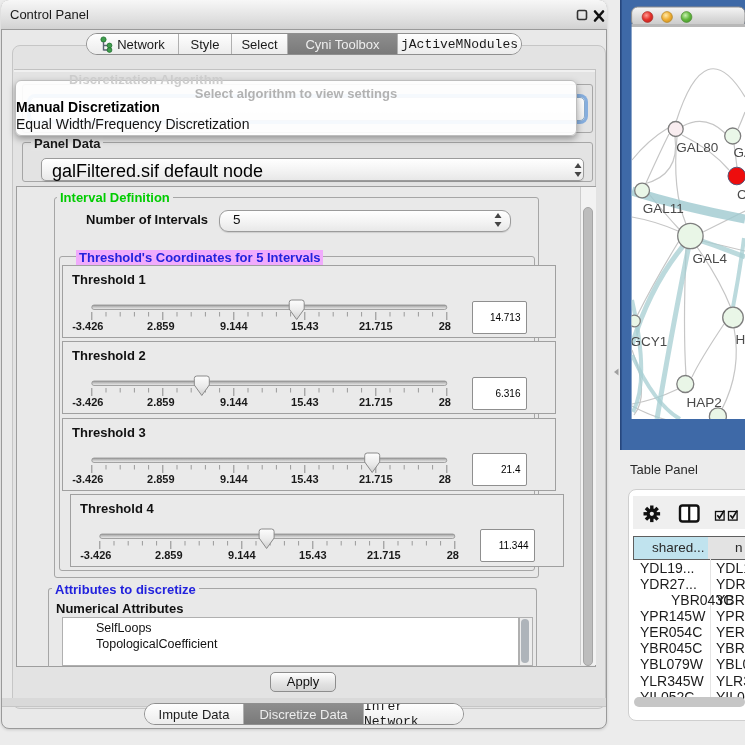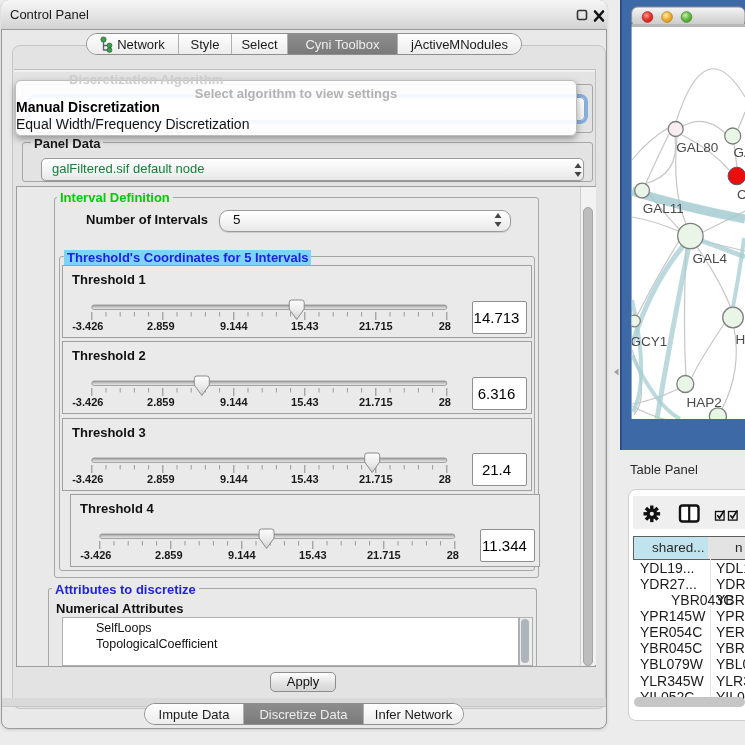--- a/index.html
+++ b/index.html
@@ -6,26 +6,26 @@
 font-family:"Liberation Sans", sans-serif;}
 .abs{position:absolute;}
 .b{font-weight:bold;}
 #win{left:1px;top:0;width:604px;height:727px;border:1px solid #9a9a9a;border-radius:8px;background:#e9e9e9;box-shadow:0 1px 3px rgba(0,0,0,.15);}
 #titlebar{left:1px;top:0;width:606px;height:29px;border-radius:8px 8px 0 0;background:linear-gradient(#f7f7f7,#dedede 70%,#d2d2d2);border-bottom:1px solid #9a9a9a;}
 #pane{left:12px;top:45px;width:592px;height:662px;background:#e3e3e3;border:1px solid #c6c6c6;border-radius:8px;}
 .grp{border:1px solid #a6a6a6;border-radius:3px;}
 .grplab{font-weight:bold;font-size:13px;padding:0 3px;}
 .seg{border:1px solid #8f8f8f;border-radius:11px;background:#fff;overflow:hidden;display:flex;font-size:13px;color:#1a1a1a;}
 .seg .s{display:flex;align-items:center;justify-content:center;border-right:1px solid #b0b0b0;background:linear-gradient(#fefefe,#ececec);}
-.seg .s:last-child{border-right:none;}
+.seg .s:last-child{border-right:none;font-family:Liberation Mono, monospace;}
 .seg .on{background:linear-gradient(#8d8d8d,#7a7a7a) !important;color:#ededed;}
 #bigpanel{left:16px;top:186px;width:578px;height:479px;border:1px solid #9e9e9e;background:#e9e9e9;}
-.tbox{left:62px;width:468px;height:71px;border:1px solid #a0a0a0;background:#eaeaea;}
+.tbox{left:62px;width:468px;height:71px;border:1px solid #a0a0a0;background:#eaeaea;padding-left:24px;}
 .tlab{left:9px;top:6px;font-weight:bold;font-size:13px;color:#111;}
-.vbox{left:408.5px;top:34.5px;width:48px;height:31px;background:#fff;border:1px solid #8f8f8f;border-radius:2px;font-size:15px;text-align:center;line-height:31px;padding-right:5px;box-sizing:content-box;}
+.vbox{left:408.5px;top:34.5px;width:48px;height:31px;background:#fff;border:1px solid #8f8f8f;border-radius:2px;font-size:10px;text-align:right;line-height:31px;padding-right:5px;box-sizing:content-box;}
 .ticklab{position:absolute;transform:translateX(-50%);font-size:11px;font-weight:bold;color:#1a1a1a;top:54px;}
 .combo{background:linear-gradient(#ffffff,#f2f2f2 60%,#e8e8e8);border:1px solid #9b9b9b;border-radius:5px;box-shadow:0 1px 1px rgba(0,0,0,.12);}
 .item{font-size:12.5px;color:#111;margin-left:28px;}
 </style>
 </head>
 <body>
 
 <div id="win" class="abs"></div>
 <div id="titlebar" class="abs"></div>
 <div class="abs" style="left:10px;top:7px;font-size:13px;color:#1a1a1a;">Control Panel</div>
@@ -53,42 +53,42 @@
   <div class="s" style="width:123px;">jActiveMNodules</div>
 </div>
 
 <div class="abs grp" style="left:22px;top:84px;width:569px;height:47px;"></div>
 
 <div class="abs" style="left:30px;top:97px;width:553px;height:22px;border-radius:5px;background:linear-gradient(#fff,#eee);border:1px solid #88aacc;box-shadow:0 0 0 3px rgba(110,160,220,.8);"></div>
 
 <div class="abs grp" style="left:22px;top:142px;width:569px;height:38px;"></div>
 <div class="abs grplab" style="left:31px;top:136px;background:#e4e4e4;color:#1a1a1a;">Panel Data</div>
 <div class="abs combo" style="left:41px;top:158px;width:541px;height:21px;"></div>
-<div class="abs" style="left:52px;top:161px;font-size:13px;color:#15803d;">galFiltered.sif default node</div>
+<div class="abs" style="left:52px;top:161px;font-size:18px;color:#000000;">galFiltered.sif default node</div>
 <svg class="abs" style="left:572px;top:161.5px;" width="12" height="16">
     <path d="M6,1 L9.5,6 H2.5 Z" fill="#444"></path>
     <path d="M6,15 L9.5,10 H2.5 Z" fill="#444"></path>
   </svg>
 
 <div id="bigpanel" class="abs"></div>
 <div class="abs" style="left:580px;top:187px;width:15px;height:478px;background:#f2f2f2;border-left:1px solid #cccccc;"></div>
 <div class="abs" style="left:583px;top:207px;width:8px;height:457px;background:#bdbdbd;border:1px solid #a6a6a6;border-radius:5px;"></div>
 
 <div class="abs grp" style="left:54px;top:197px;width:483px;height:379px;"></div>
 <div class="abs grplab" style="left:57px;top:190px;background:#e9e9e9;color:#00cc00;">Interval Definition</div>
 <div class="abs b" style="left:86px;top:212px;font-size:13px;color:#111;">Number of Intervals</div>
 <div class="abs combo" style="left:219px;top:210px;width:290px;height:20px;border-radius:9px;"></div>
 <div class="abs" style="left:233px;top:212px;font-size:13.5px;color:#111;">5</div>
 <svg class="abs" style="left:492px;top:212px;" width="12" height="16">
     <path d="M6,1 L9.5,6 H2.5 Z" fill="#444"></path>
     <path d="M6,15 L9.5,10 H2.5 Z" fill="#444"></path>
   </svg>
 
 <div class="abs grp" style="left:59px;top:256px;width:474px;height:313px;"></div>
-<div class="abs grplab" style="left:64px;top:250px;background:#7dd3fc;color:#2222dd;text-align:center;">Threshold's Coordinates for 5 Intervals</div>
+<div class="abs grplab" style="left:76px;top:250px;background:#f0abfc;color:#2222dd;text-align:center;">Threshold's Coordinates for 5 Intervals</div>
 
 <div class="abs tbox" style="top:265px;">
 <div class="abs tlab">Threshold 1</div>
 <svg class="abs" style="left:20px;top:30px;" width="380" height="28">
 <defs>
         <linearGradient id="thg0" x1="0" y1="0" x2="0" y2="1">
           <stop offset="0" stop-color="#fdfdfd"></stop>
           <stop offset="0.6" stop-color="#e8e8e8"></stop>
           <stop offset="1" stop-color="#cfcfcf"></stop>
         </linearGradient>

